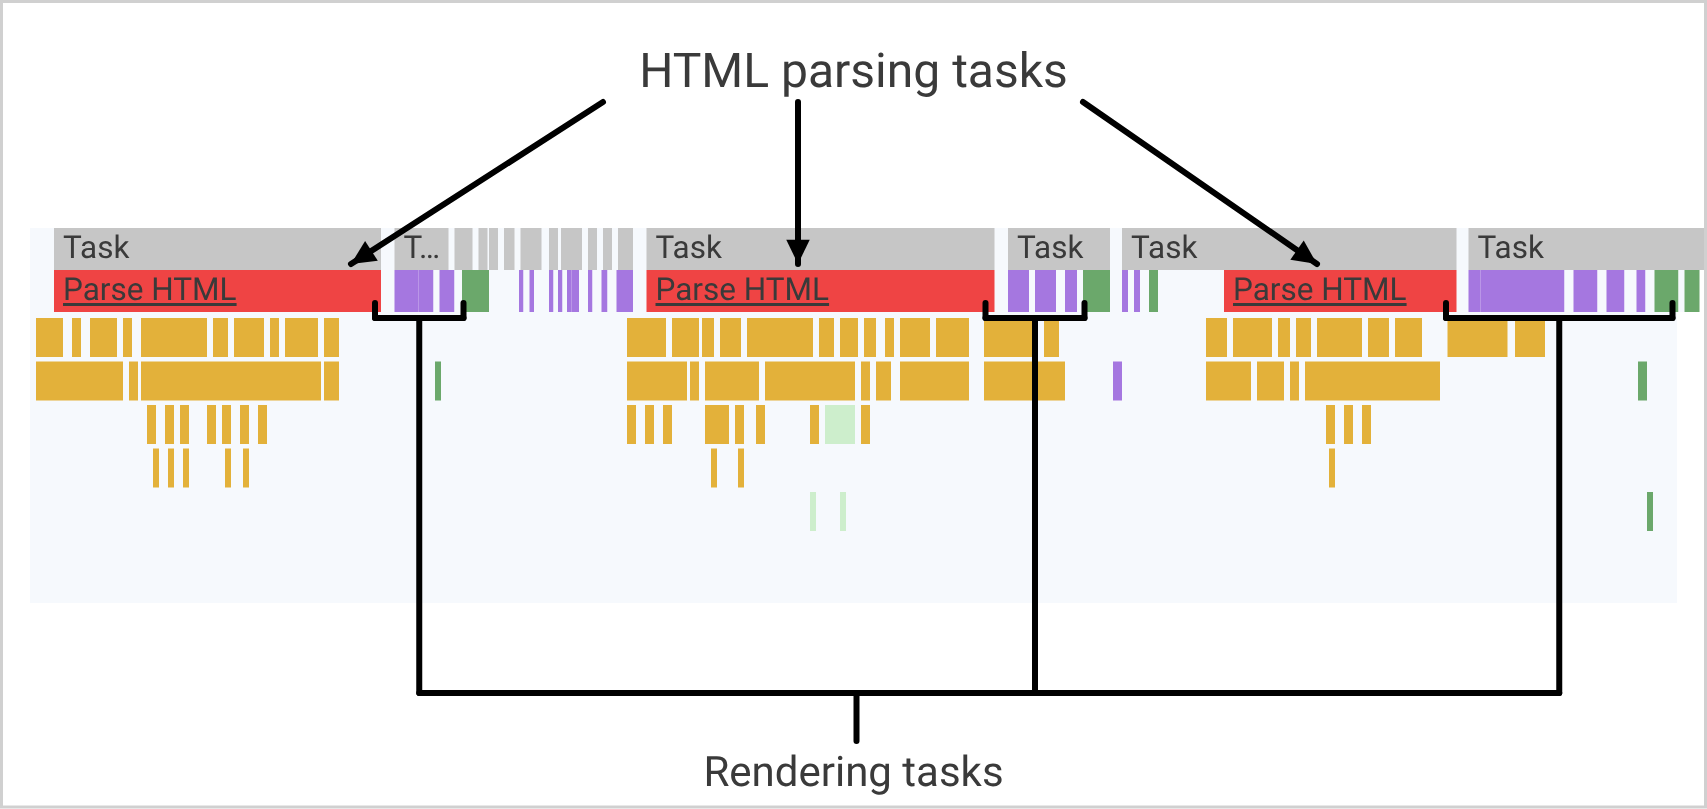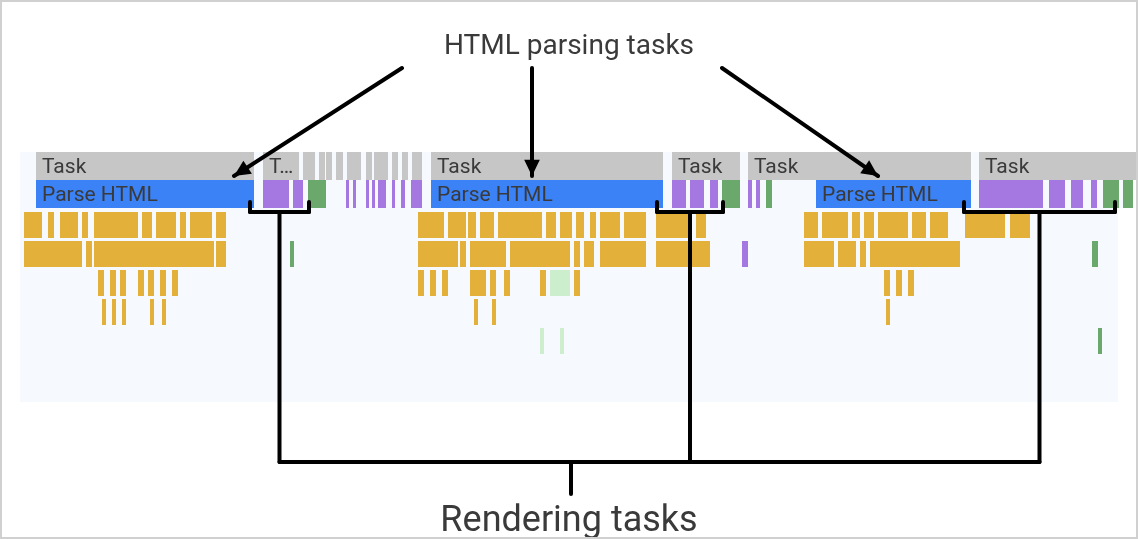--- a/index.html
+++ b/index.html
@@ -10,30 +10,30 @@
     border: 2px solid #d0d0d0;
     position: relative;
     overflow: hidden;
   }
 
   .title-top {
     position: absolute;
     top: 26px;
     left: 50%;
     transform: translateX(-50%);
-    font-size: 28px;
+    font-size: 32px;
     color: #3a3a3a;
     font-weight: 400;
   }
   .title-bottom {
     position: absolute;
     top: 496px;
     left: 50%;
     transform: translateX(-50%);
-    font-size: 36px;
+    font-size: 28px;
     color: #3a3a3a;
     font-weight: 400;
   }
 
   
   .panel {
     position: absolute;
     top: 150px;
     left: 18px;
     right: 18px;
@@ -56,21 +56,21 @@
     height: 28px;
     font-size: 21px;
     color: #3a3a3a;
     padding-left: 6px;
     display: flex;
     align-items: center;
     overflow: hidden;
     white-space: nowrap;
   }
   .task-seg   { background: #c6c6c6; }
-  .parse-seg  { background: #3b82f6; }
+  .parse-seg  { background: #ef4444; text-decoration: underline; }
 
   
   .render-seg {
     position: absolute;
     top: 0;
     height: 28px;
     display: flex;
   }
   .render-seg span {
     display: block;

